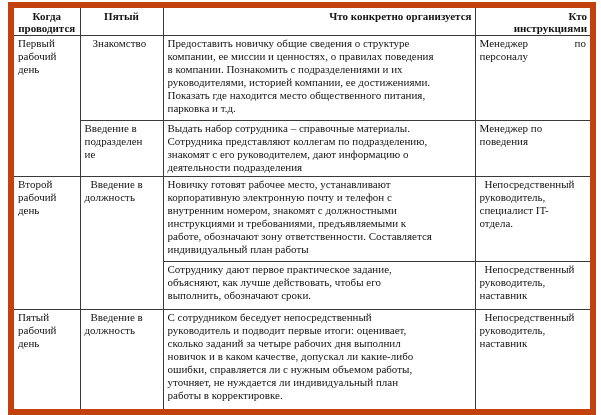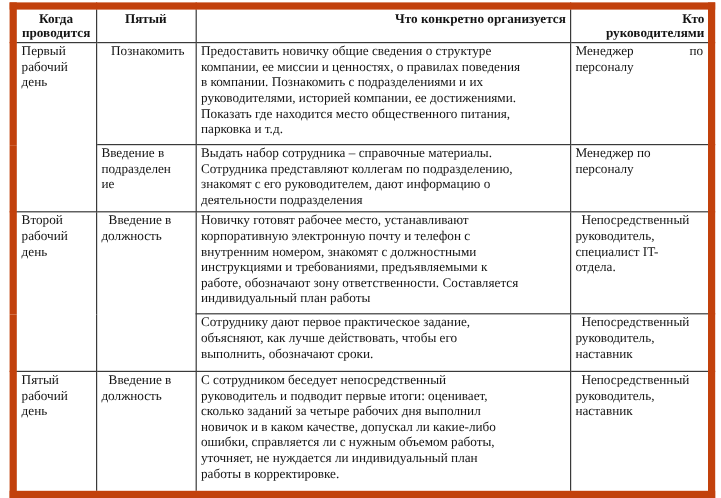--- a/index.html
+++ b/index.html
@@ -69,47 +69,47 @@
     <col class="c-what">
     <col class="c-who">
   </colgroup>
   <thead>
     <tr class="row-header">
       <th class="center">Когда
 проводится</th>
       <th class="center">Пятый</th>
       <th class="left">Что конкретно организуется</th>
       <th class="left ind20">Кто
-руководителями</th>
+инструкциями</th>
     </tr>
   </thead>
   <tbody>
     <tr class="row-1">
       <td rowspan="2">Первый
 рабочий
 день</td>
-      <td class="ind8">Познакомить</td>
+      <td class="ind8">Знакомство</td>
       <td>Предоставить новичку общие сведения о структуре
 компании, ее миссии и ценностях, о правилах поведения
 в компании. Познакомить с подразделениями и их
 руководителями, историей компании, ее достижениями.
 Показать где находится место общественного питания,
 парковка и т.д.</td>
       <td class="justify">Менеджер по персоналу</td>
     </tr>
     <tr class="row-2">
       <td>Введение в
 подразделен
 ие</td>
       <td>Выдать набор сотрудника – справочные материалы.
 Сотрудника представляют коллегам по подразделению,
 знакомят с его руководителем, дают информацию о
 деятельности подразделения</td>
       <td>Менеджер по
-персоналу</td>
+поведения</td>
     </tr>
     <tr class="row-3">
       <td rowspan="2">Второй
 рабочий
 день</td>
       <td rowspan="2" class="ind6">Введение в
 должность</td>
       <td>Новичку готовят рабочее место, устанавливают
 корпоративную электронную почту и телефон с
 внутренним номером, знакомят с должностными

